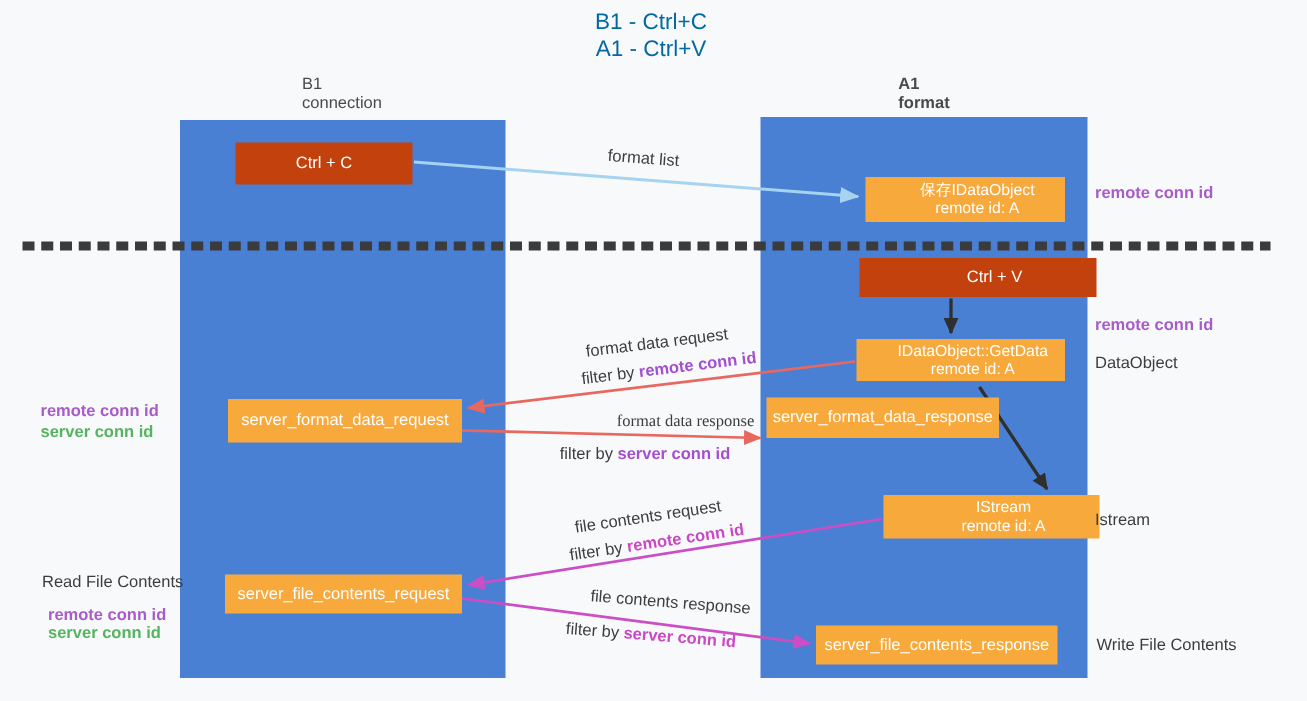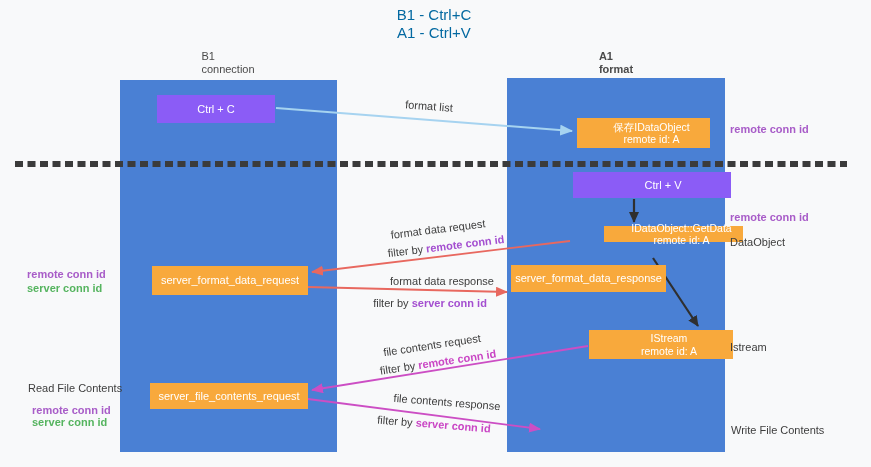--- a/index.html
+++ b/index.html
@@ -6,21 +6,21 @@
   body{font-family:"Liberation Sans","DejaVu Sans",sans-serif;background:#f8f9fa;}
   .stage{position:relative;width:871px;height:467px;background:#f8f9fa;overflow:hidden;}
   .title{position:absolute;left:434px;top:6px;transform:translateX(-50%);text-align:center;
          font-size:15px;line-height:18px;color:#0369a1;}
   .col-header{position:absolute;transform:translateX(-50%);text-align:left;
               font-size:11px;line-height:12.5px;color:#4a4a4a;}
   .lifeline{position:absolute;background:#4a80d4;}
   .svgwrap{position:absolute;left:0;top:0;z-index:2;}
   .box{position:absolute;display:flex;flex-direction:column;align-items:center;justify-content:center;
        color:#ffffff;text-align:center;font-size:11px;line-height:13px;z-index:3;white-space:nowrap;}
-  .box.green{background:#8b5cf6;}
+  .box.green{background:#c2410c;}
   .box.orange{background:#f8a93c;}
   .box.small{font-size:10.5px;line-height:12.5px;padding-left:16px;}
   .lbl{position:absolute;font-size:11px;color:#3d3d3d;white-space:nowrap;z-index:4;}
   .lbl.ctr{transform:translate(-50%,-50%);}
   .purple{color:#a85cc8;font-weight:bold;}
   .greenlbl{color:#55b45f;font-weight:bold;}
   .magenta{color:#ca47c5;font-weight:bold;}
   .fpurple{color:#a44fd0;font-weight:bold;}
 </style>
 </head>
@@ -84,21 +84,21 @@
 
   <div class="box orange small" style="left:577px;top:118px;width:117px;height:30px;">
     <div>保存IDataObject</div>
     <div>remote id: A</div>
   </div>
 
   <div class="box green" style="left:573px;top:172px;width:136px;height:26px;padding-left:22px;">
     <div>Ctrl + V</div>
   </div>
 
-  <div class="box orange small" style="left:571px;top:226px;width:123px;height:16px;margin-left:33px;">
+  <div class="box orange small" style="left:571px;top:226px;width:123px;height:28px;">
     <div>IDataObject::GetData</div>
     <div>remote id: A</div>
   </div>
 
   <div class="box orange" style="left:152px;top:266px;width:156px;height:29px;">
     <div>server_format_data_request</div>
   </div>
 
   <div class="box orange" style="left:511px;top:265px;width:155px;height:27px;">
     <div>server_format_data_response</div>
@@ -106,29 +106,32 @@
 
   <div class="box orange small" style="left:589px;top:330px;width:128px;height:29px;">
     <div>IStream</div>
     <div>remote id: A</div>
   </div>
 
   <div class="box orange" style="left:150px;top:383px;width:158px;height:26px;">
     <div>server_file_contents_request</div>
   </div>
 
+  <div class="box orange" style="left:544px;top:417px;width:161px;height:26px;">
+    <div>server_file_contents_response</div>
+  </div>
 
   <div class="lbl ctr" style="left:429px;top:106px;transform:translate(-50%,-50%) rotate(4.3deg);">format list</div>
 
   <div class="lbl ctr" style="left:438px;top:229px;transform:translate(-50%,-50%) rotate(-7deg);">format data request</div>
   <div class="lbl ctr" style="left:446px;top:246px;transform:translate(-50%,-50%) rotate(-7deg);">
     <span>filter by </span><span class="fpurple">remote conn id</span>
   </div>
 
-  <div class="lbl ctr" style="left:442px;top:281px;">format data response</div>
+  <div class="lbl ctr" style="left:457px;top:281px;font-family:Liberation Serif, serif;">format data response</div>
   <div class="lbl ctr" style="left:430px;top:303px;">
     <span>filter by </span><span class="fpurple">server conn id</span>
   </div>
 
   <div class="lbl ctr" style="left:432px;top:345px;transform:translate(-50%,-50%) rotate(-8.5deg);">file contents request</div>
   <div class="lbl ctr" style="left:438px;top:362px;transform:translate(-50%,-50%) rotate(-8.5deg);">
     <span>filter by </span><span class="magenta">remote conn id</span>
   </div>
 
   <div class="lbl ctr" style="left:447px;top:402px;transform:translate(-50%,-50%) rotate(4.5deg);">file contents response</div>

